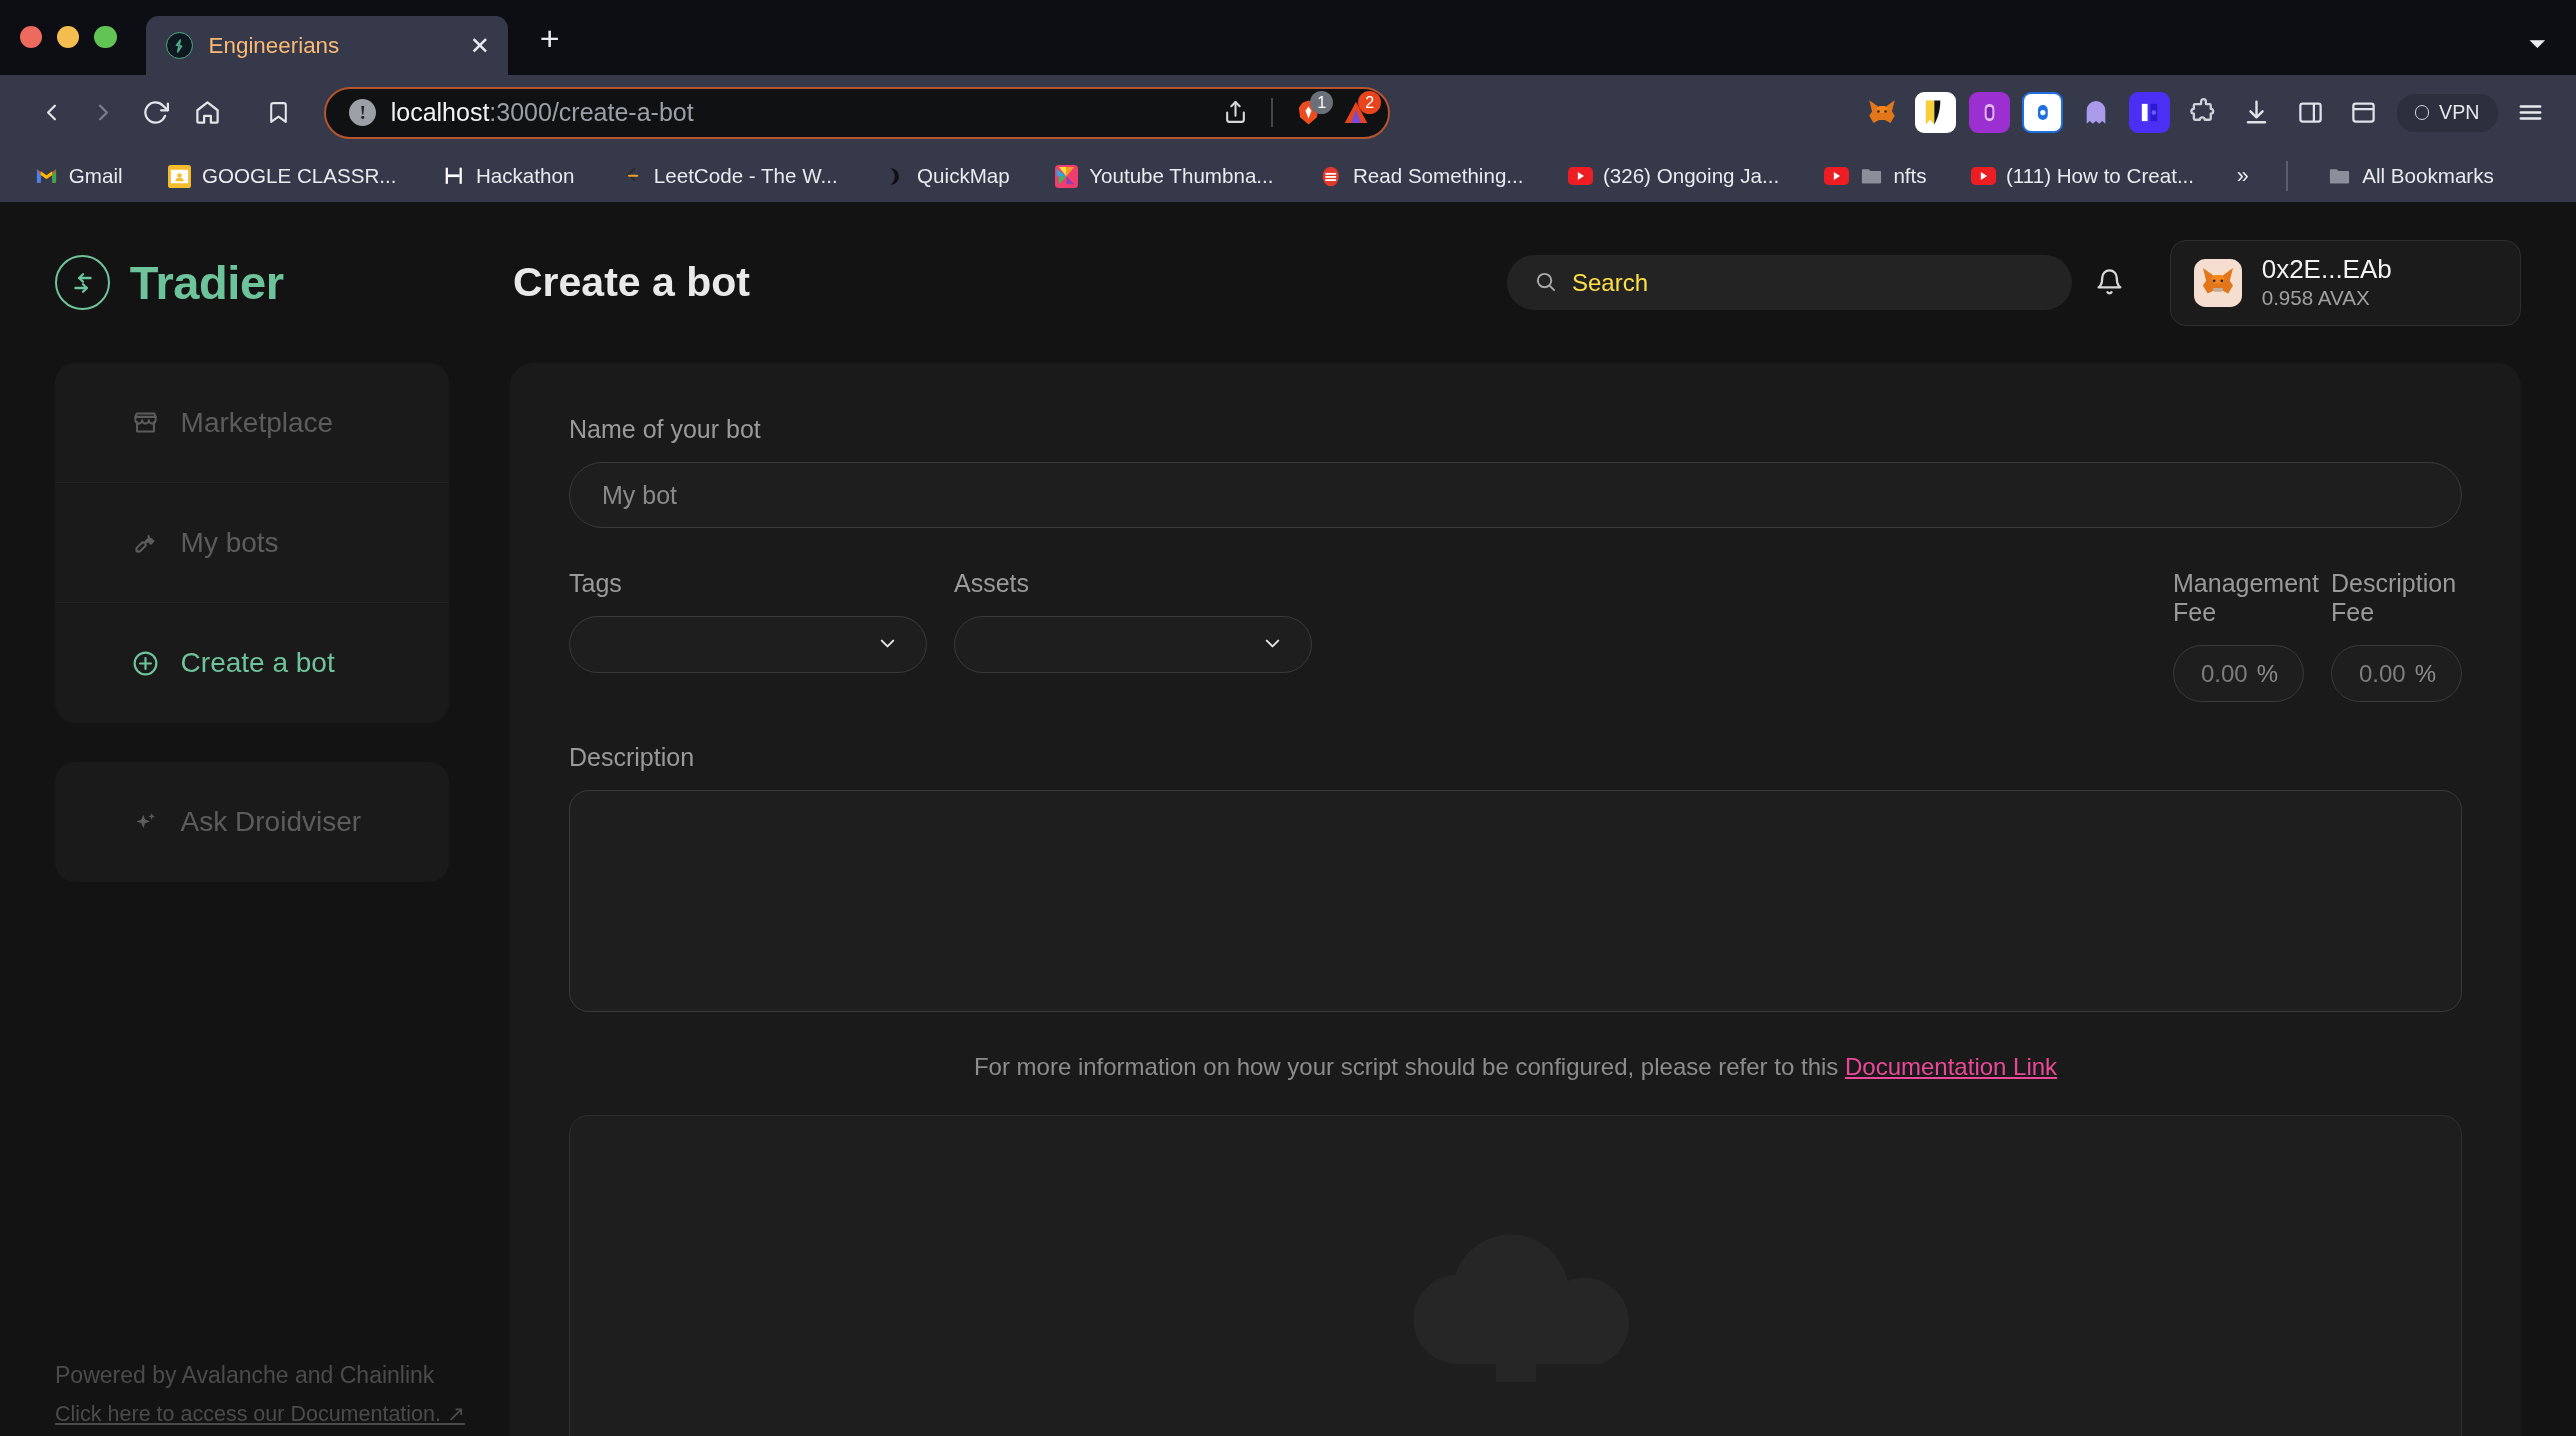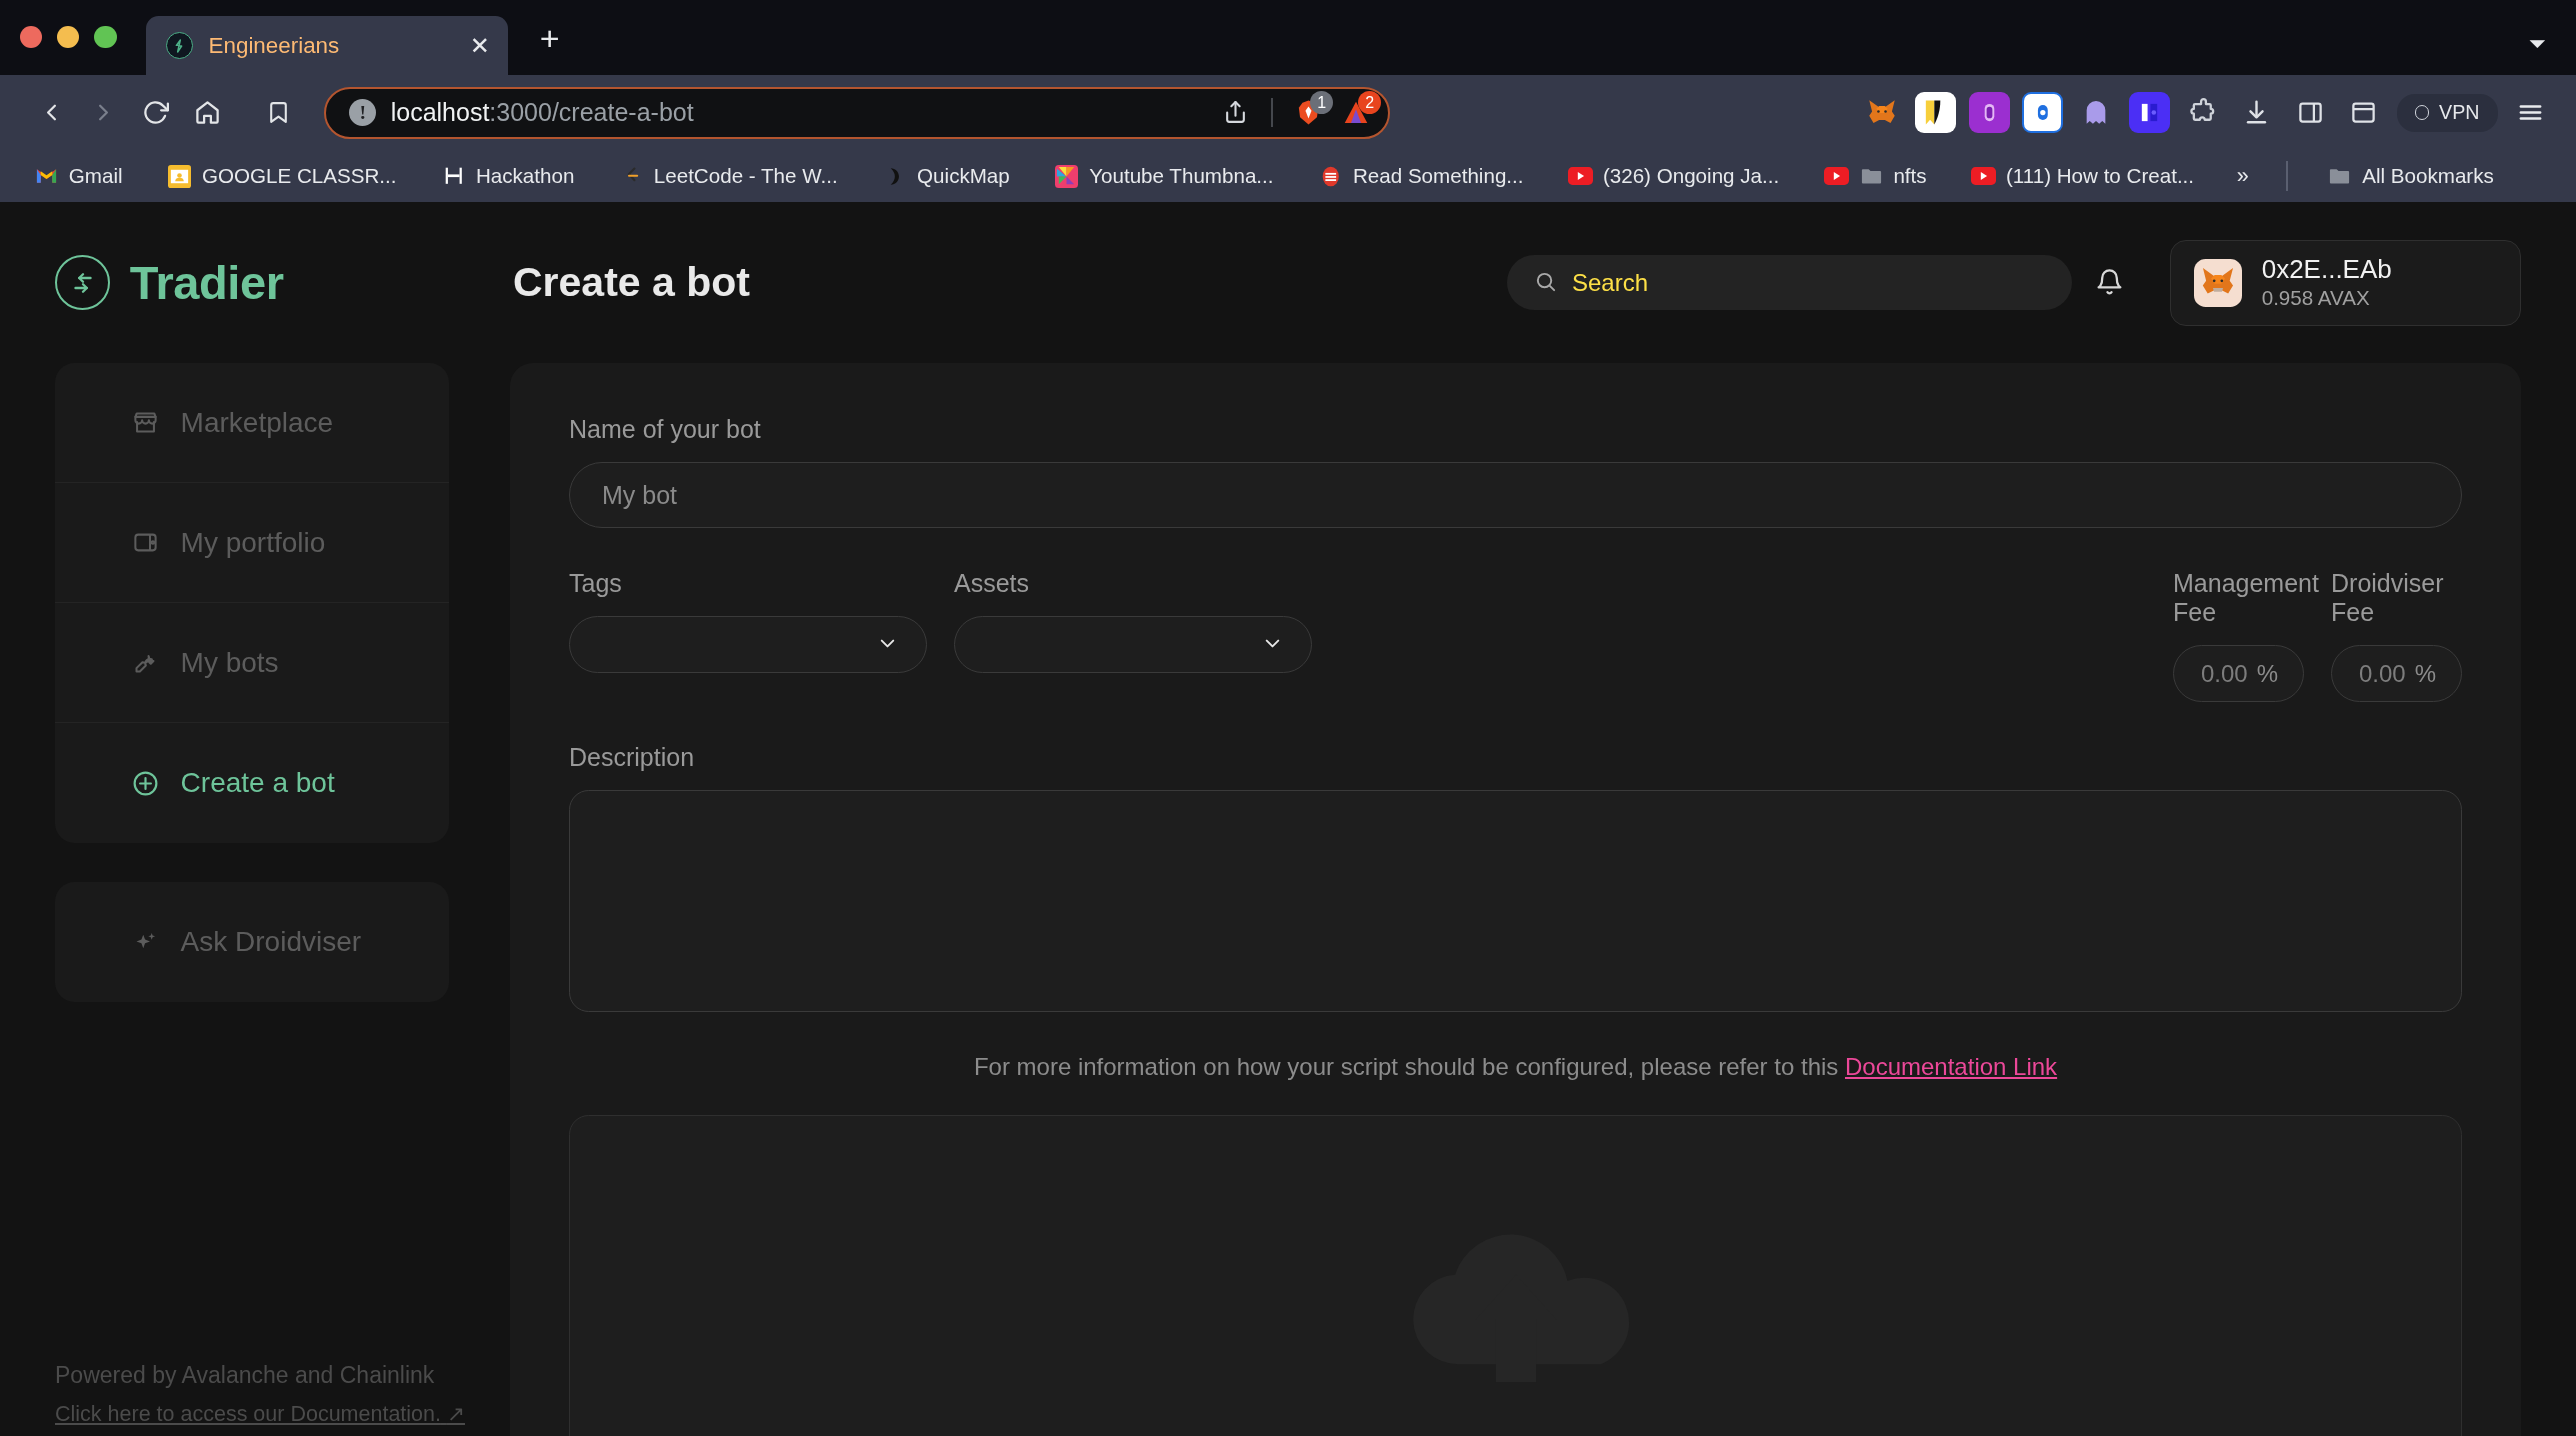--- a/index.html
+++ b/index.html
@@ -526,30 +526,20 @@
           <span class="nav-ico">
             <svg width="27" height="27" viewBox="0 0 24 24" fill="none" stroke="currentColor" stroke-width="1.8" stroke-linecap="round" stroke-linejoin="round">
                 <path d="M3 7l1.2-3h15.6L21 7"></path>
                 <path d="M3 7h18v3a3 3 0 0 1-6 0 3 3 0 0 1-6 0 3 3 0 0 1-6 0z"></path>
                 <path d="M4.5 11.5V20h15v-8.5"></path>
               </svg>
           </span>
           <span class="nav-label">Marketplace</span>
         </div>
 
-        <div class="nav-item">
-          <span class="nav-ico">
-            <svg width="27" height="27" viewBox="0 0 24 24" fill="none" stroke="currentColor" stroke-width="1.8" stroke-linejoin="round">
-                <rect x="3" y="5" width="18" height="14" rx="2.5"></rect>
-                <path d="M16 5v14"></path>
-                <circle cx="18.6" cy="12" r="1.2"></circle>
-              </svg>
-          </span>
-          <span class="nav-label">My portfolio</span>
-        </div>
 
         <div class="nav-item">
           <span class="nav-ico">
             <svg width="27" height="27" viewBox="0 0 24 24" fill="none" stroke="currentColor" stroke-width="1.8" stroke-linecap="round" stroke-linejoin="round">
                 <path d="M14.7 6.3a4 4 0 0 1-5.4 5.4L4 17v3h3l5.3-5.3a4 4 0 0 1 5.4-5.4l-2.4 2.4 1.4 1.4 2.4-2.4a4 4 0 0 1-4.4-4.4z"></path>
               </svg>
           </span>
           <span class="nav-label">My bots</span>
         </div>
 
@@ -622,21 +612,21 @@
 
         <div class="col-fee">
           <div class="field-label">Management Fee</div>
           <div class="fee-pill">
             <span class="ph">0.00</span>
             <span class="pct">%</span>
           </div>
         </div>
 
         <div class="col-fee">
-          <div class="field-label">Droidviser Fee</div>
+          <div class="field-label">Description Fee</div>
           <div class="fee-pill">
             <span class="ph">0.00</span>
             <span class="pct">%</span>
           </div>
         </div>
       </div>
 
       <div class="desc-block">
         <div class="field-label">Description</div>
         <div class="textarea"></div>

